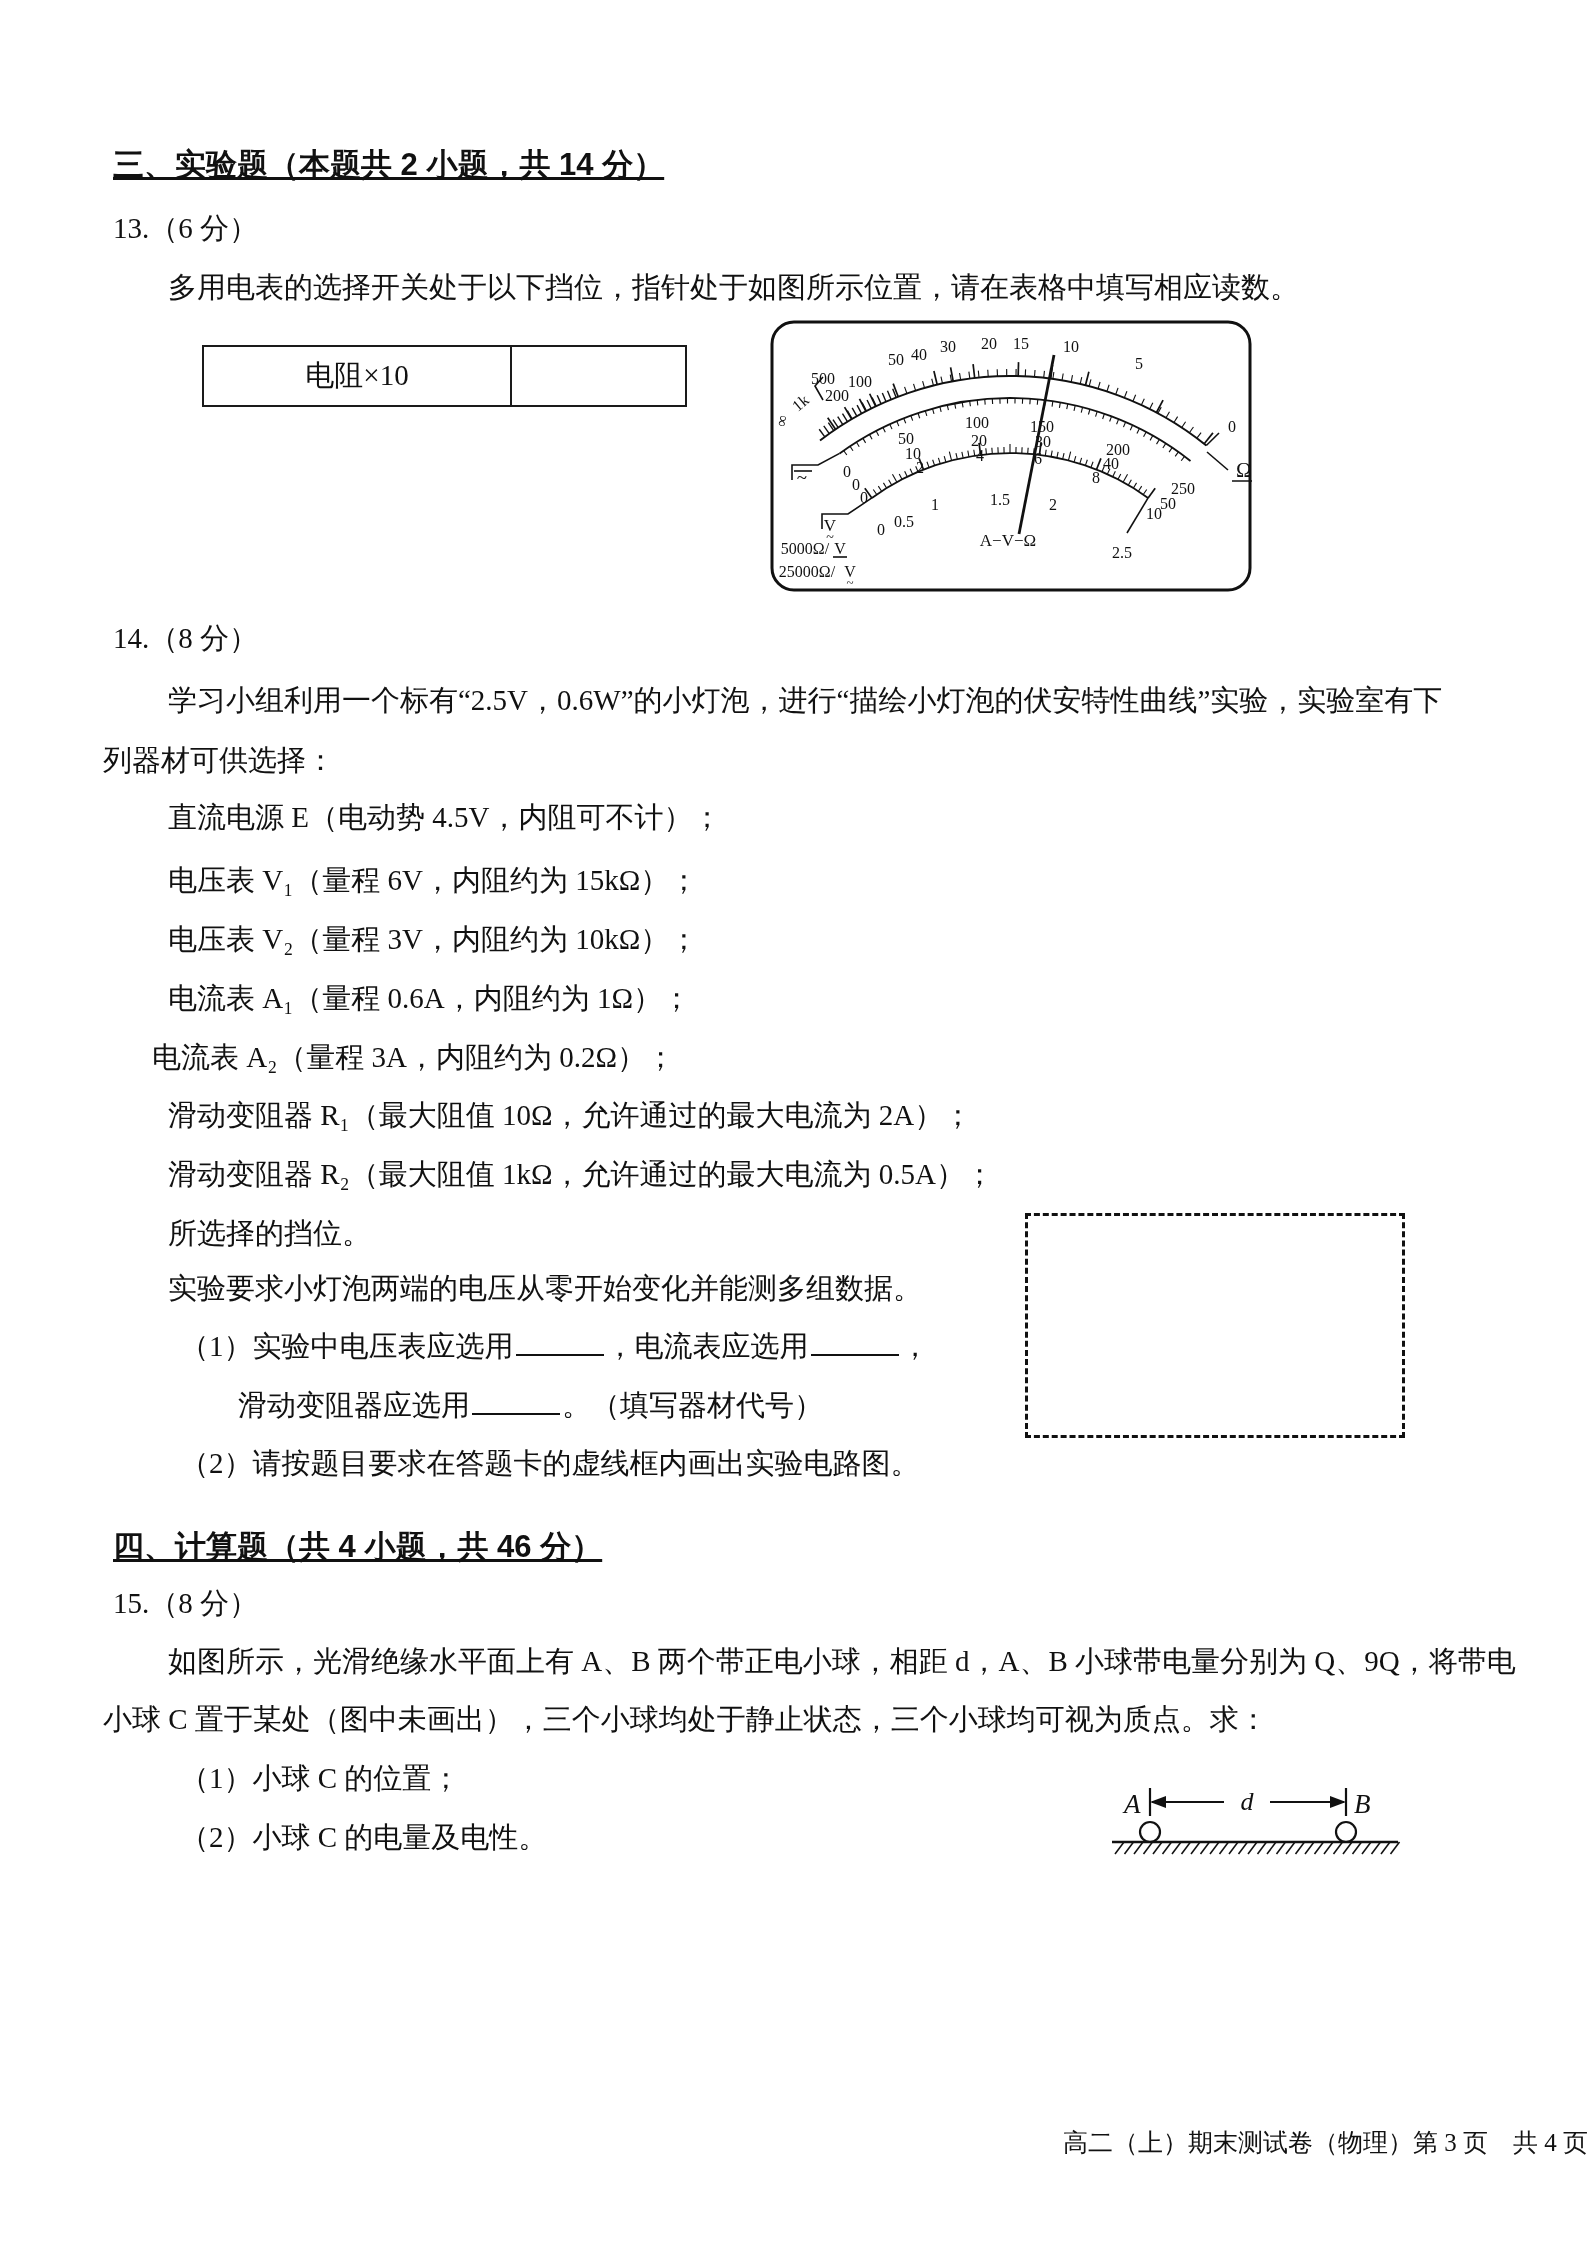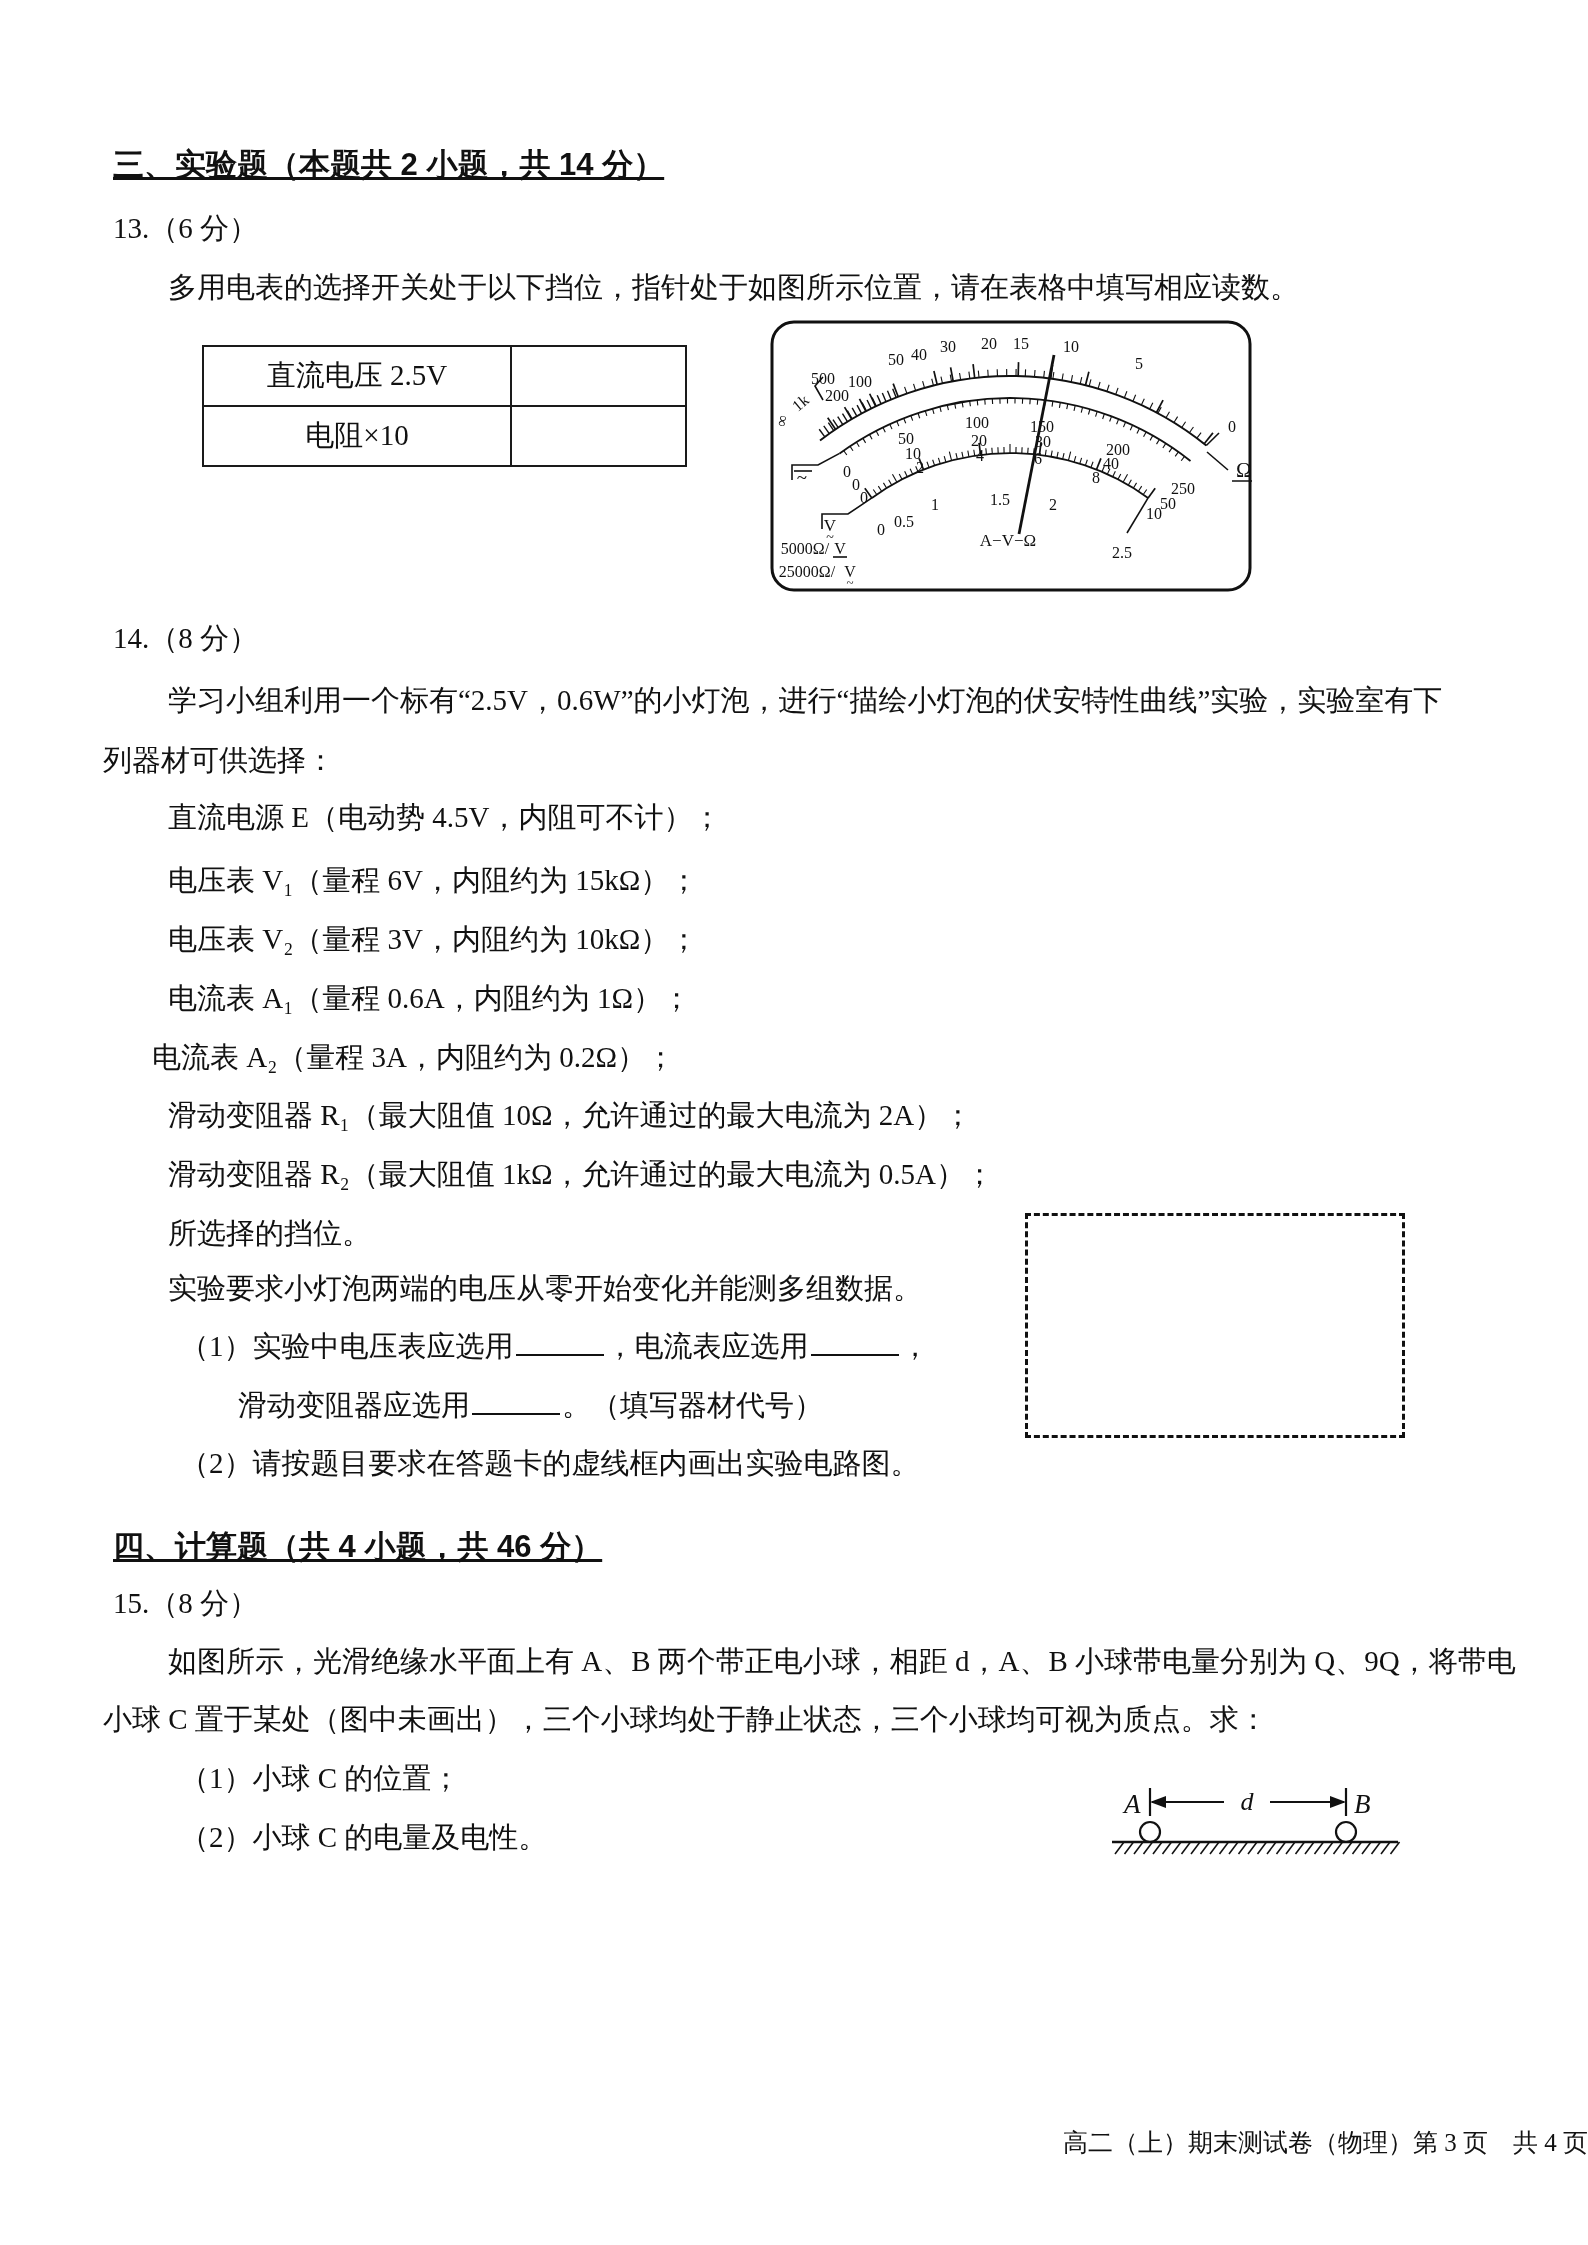--- a/index.html
+++ b/index.html
@@ -28,24 +28,20 @@
 <body>
 
 <div class="line heading" style="left:113px;top:146px">三、实验题（本题共 2 小题，共 14 分）</div>
 
 <div class="line" style="left:113px;top:211px">13.（6 分）</div>
 
 <div class="line" style="left:168px;top:270px">多用电表的选择开关处于以下挡位，指针处于如图所示位置，请在表格中填写相应读数。</div>
 
 <table class="rtable">
   <tbody>
-  <tr>
-    <td class="c1">直流电压 2.5V</td>
-    <td class="c2"></td>
-  </tr>
   <tr>
     <td class="c1">电阻×10</td>
     <td class="c2"></td>
   </tr>
 </tbody>
   </table>
 
 <svg id="dial" viewBox="0 0 482 272" width="482" height="272" style="position:absolute;left:770px;top:320px">
   <rect x="2" y="2" width="478" height="268" rx="22" fill="#fff" stroke="#111" stroke-width="3"></rect>
 

